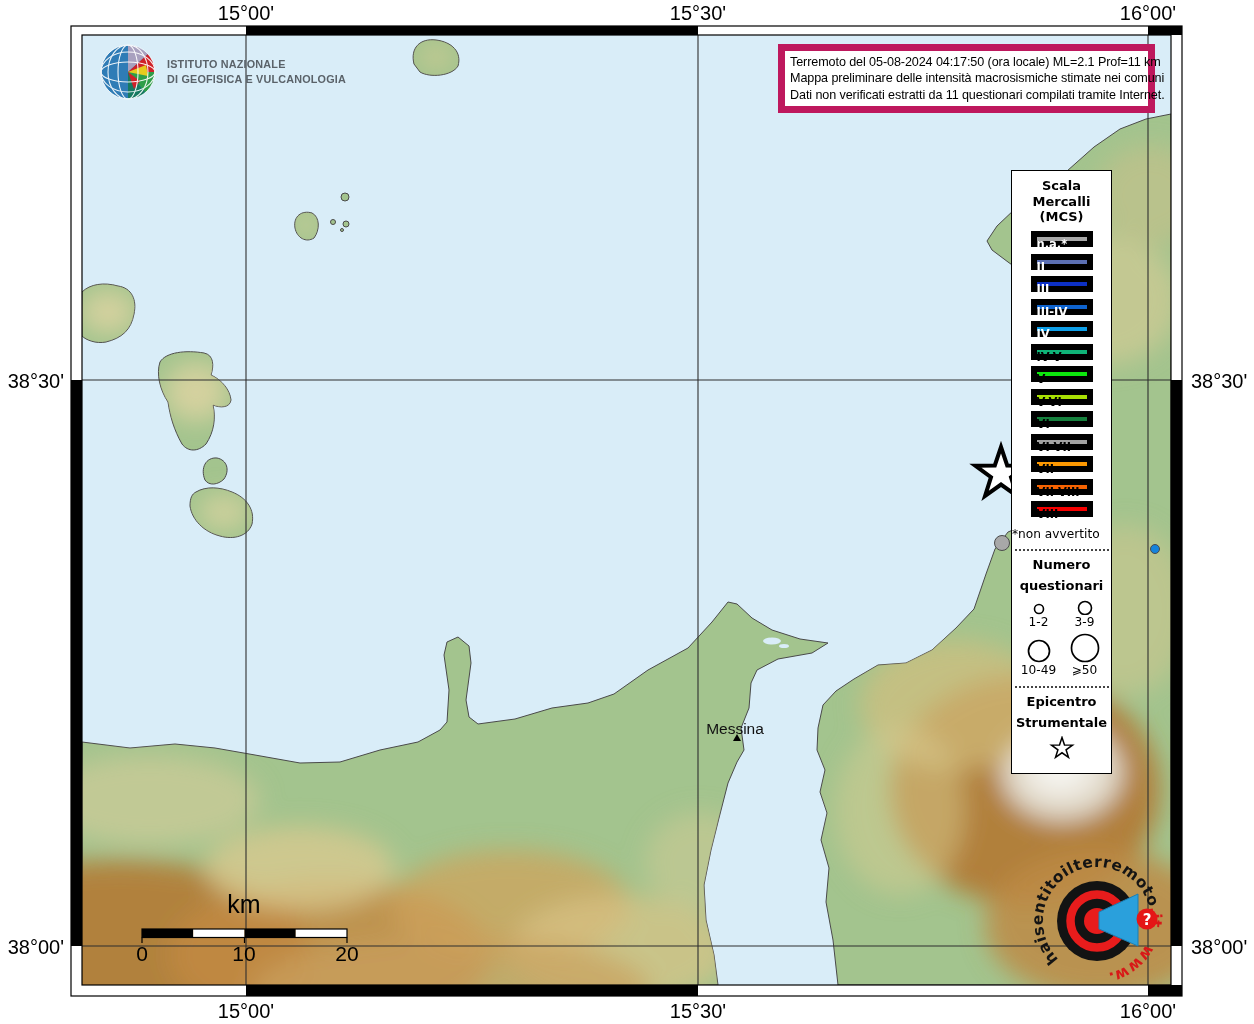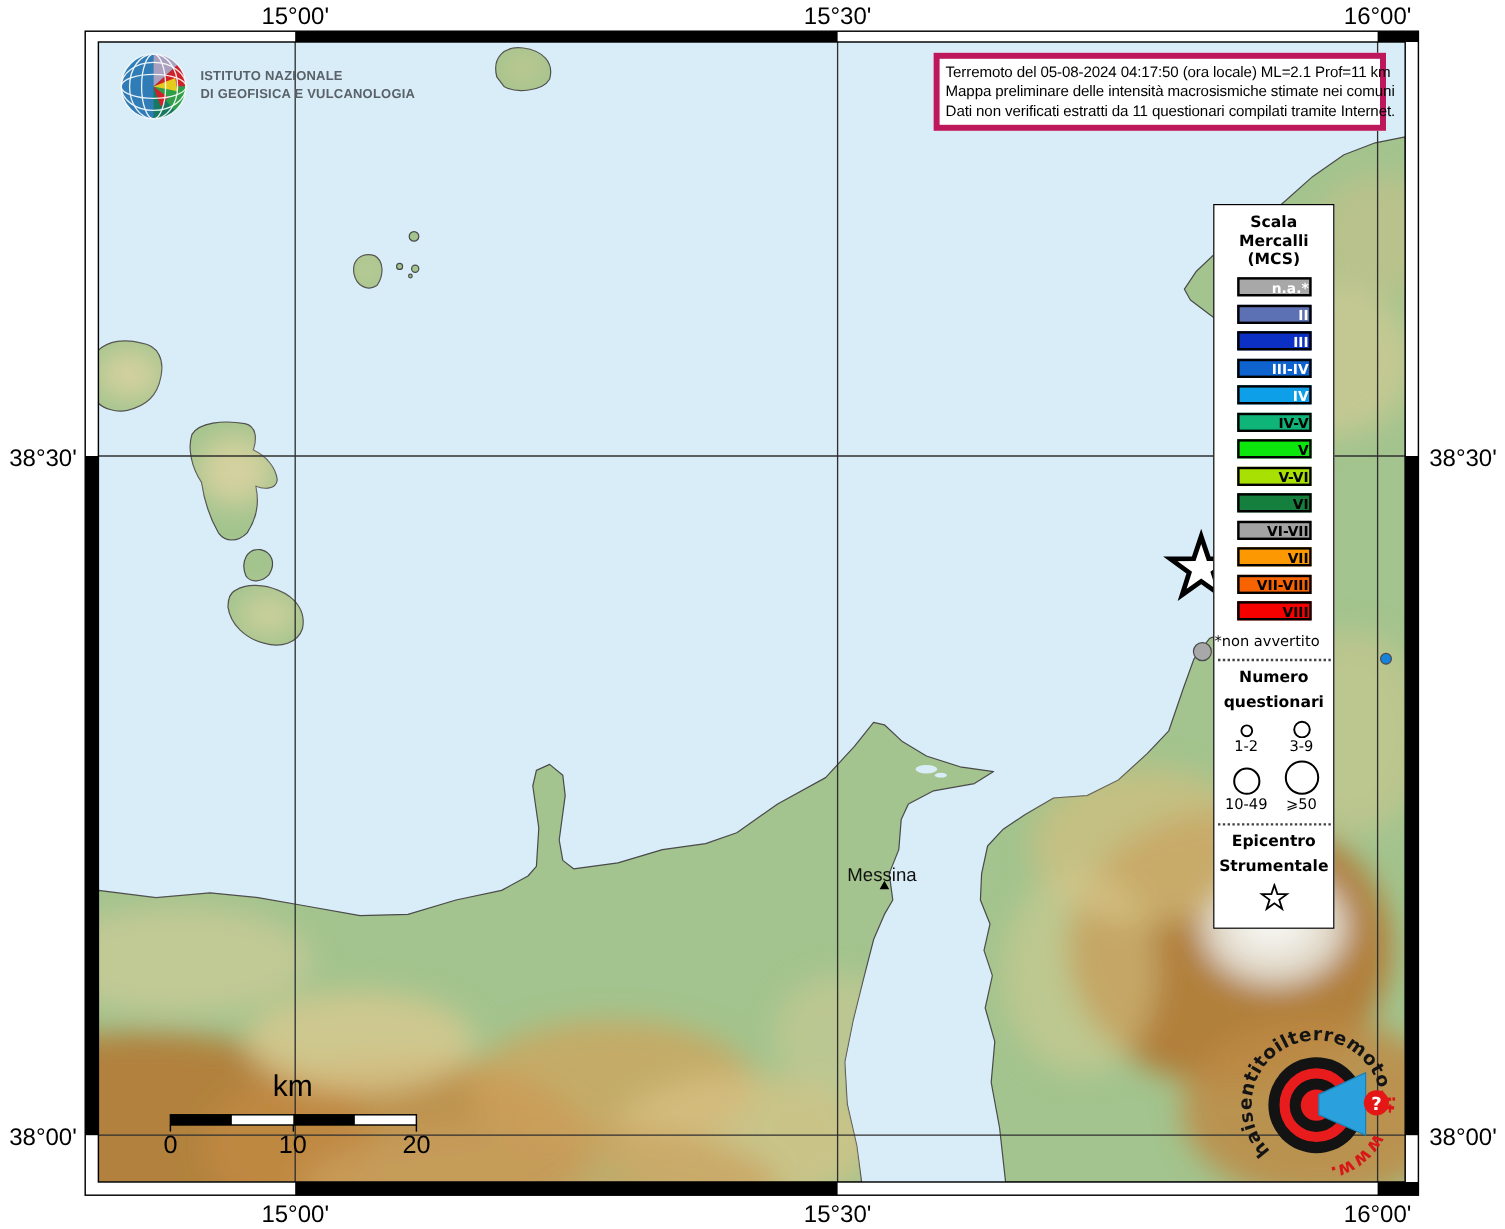--- a/index.html
+++ b/index.html
@@ -1,34 +1,34 @@
 <!DOCTYPE html>
 <html><head>
 <meta charset="utf-8">
 <style>
   html,body{margin:0;padding:0;background:#fff;}
   .root{position:relative;width:1254px;height:1024px;background:#ffffff;
         font-family:"Liberation Sans",sans-serif;overflow:hidden;}
   .root svg text{user-select:none;}
   .overlay{position:absolute;box-sizing:border-box;}
   
-  #infobox{left:778px;top:44px;width:377px;border:5px solid #be185d;background:#fff;
+  #infobox{left:778px;top:44px;width:377px;border:7px solid #be185d;background:#fff;
            padding:3px 5px;font-size:12.6px;line-height:1.3;color:#000;
            white-space:nowrap;letter-spacing:-0.1px;z-index:4;}
   
   #ingv-logo{left:99px;top:43px;display:flex;align-items:center;gap:10px;z-index:4;}
   .logo-text{font-size:10.8px;font-weight:bold;color:#5a6269;line-height:1.4;
              letter-spacing:0.2px;}
   
   #legend{left:1011px;top:170px;width:101px;height:604px;border:1.5px solid #000;
           background:#fff;z-index:5;display:flex;flex-direction:column;align-items:center;
           padding-top:7px;font-family:"DejaVu Sans",sans-serif;color:#000;}
   .legend-title{font-weight:bold;font-size:13px;line-height:1.2;text-align:center;}
-  .chip{width:62px;height:16px;border:2px solid #000000;margin-top:6.5px;font-size:11.5px;
-        font-weight:bold;text-align:right;line-height:15px;box-sizing:border-box;}
+  .chip{width:62px;height:16px;border:6px solid #000000;margin-top:6.5px;font-size:11.5px;
+        font-weight:bold;text-align:left;line-height:15px;box-sizing:border-box;}
   .legend-note{font-size:12.2px;align-self:flex-start;padding-left:0;margin-top:10px;}
   .legend-divider{width:94px;border-top:2px dotted #444;margin-top:8px;}
   .legend-subtitle{font-weight:bold;font-size:13px;line-height:1.6;text-align:center;margin-top:4px;}
   .circles-grid{display:grid;grid-template-columns:46px 46px;margin-top:2px;}
   .circle-cell{display:flex;flex-direction:column;align-items:center;justify-content:flex-end;}
   .circle-cell .lbl{font-size:12.2px;line-height:1.25;}
   .epi-star{margin-top:2px;}
 </style>
 </head>
 <body>

